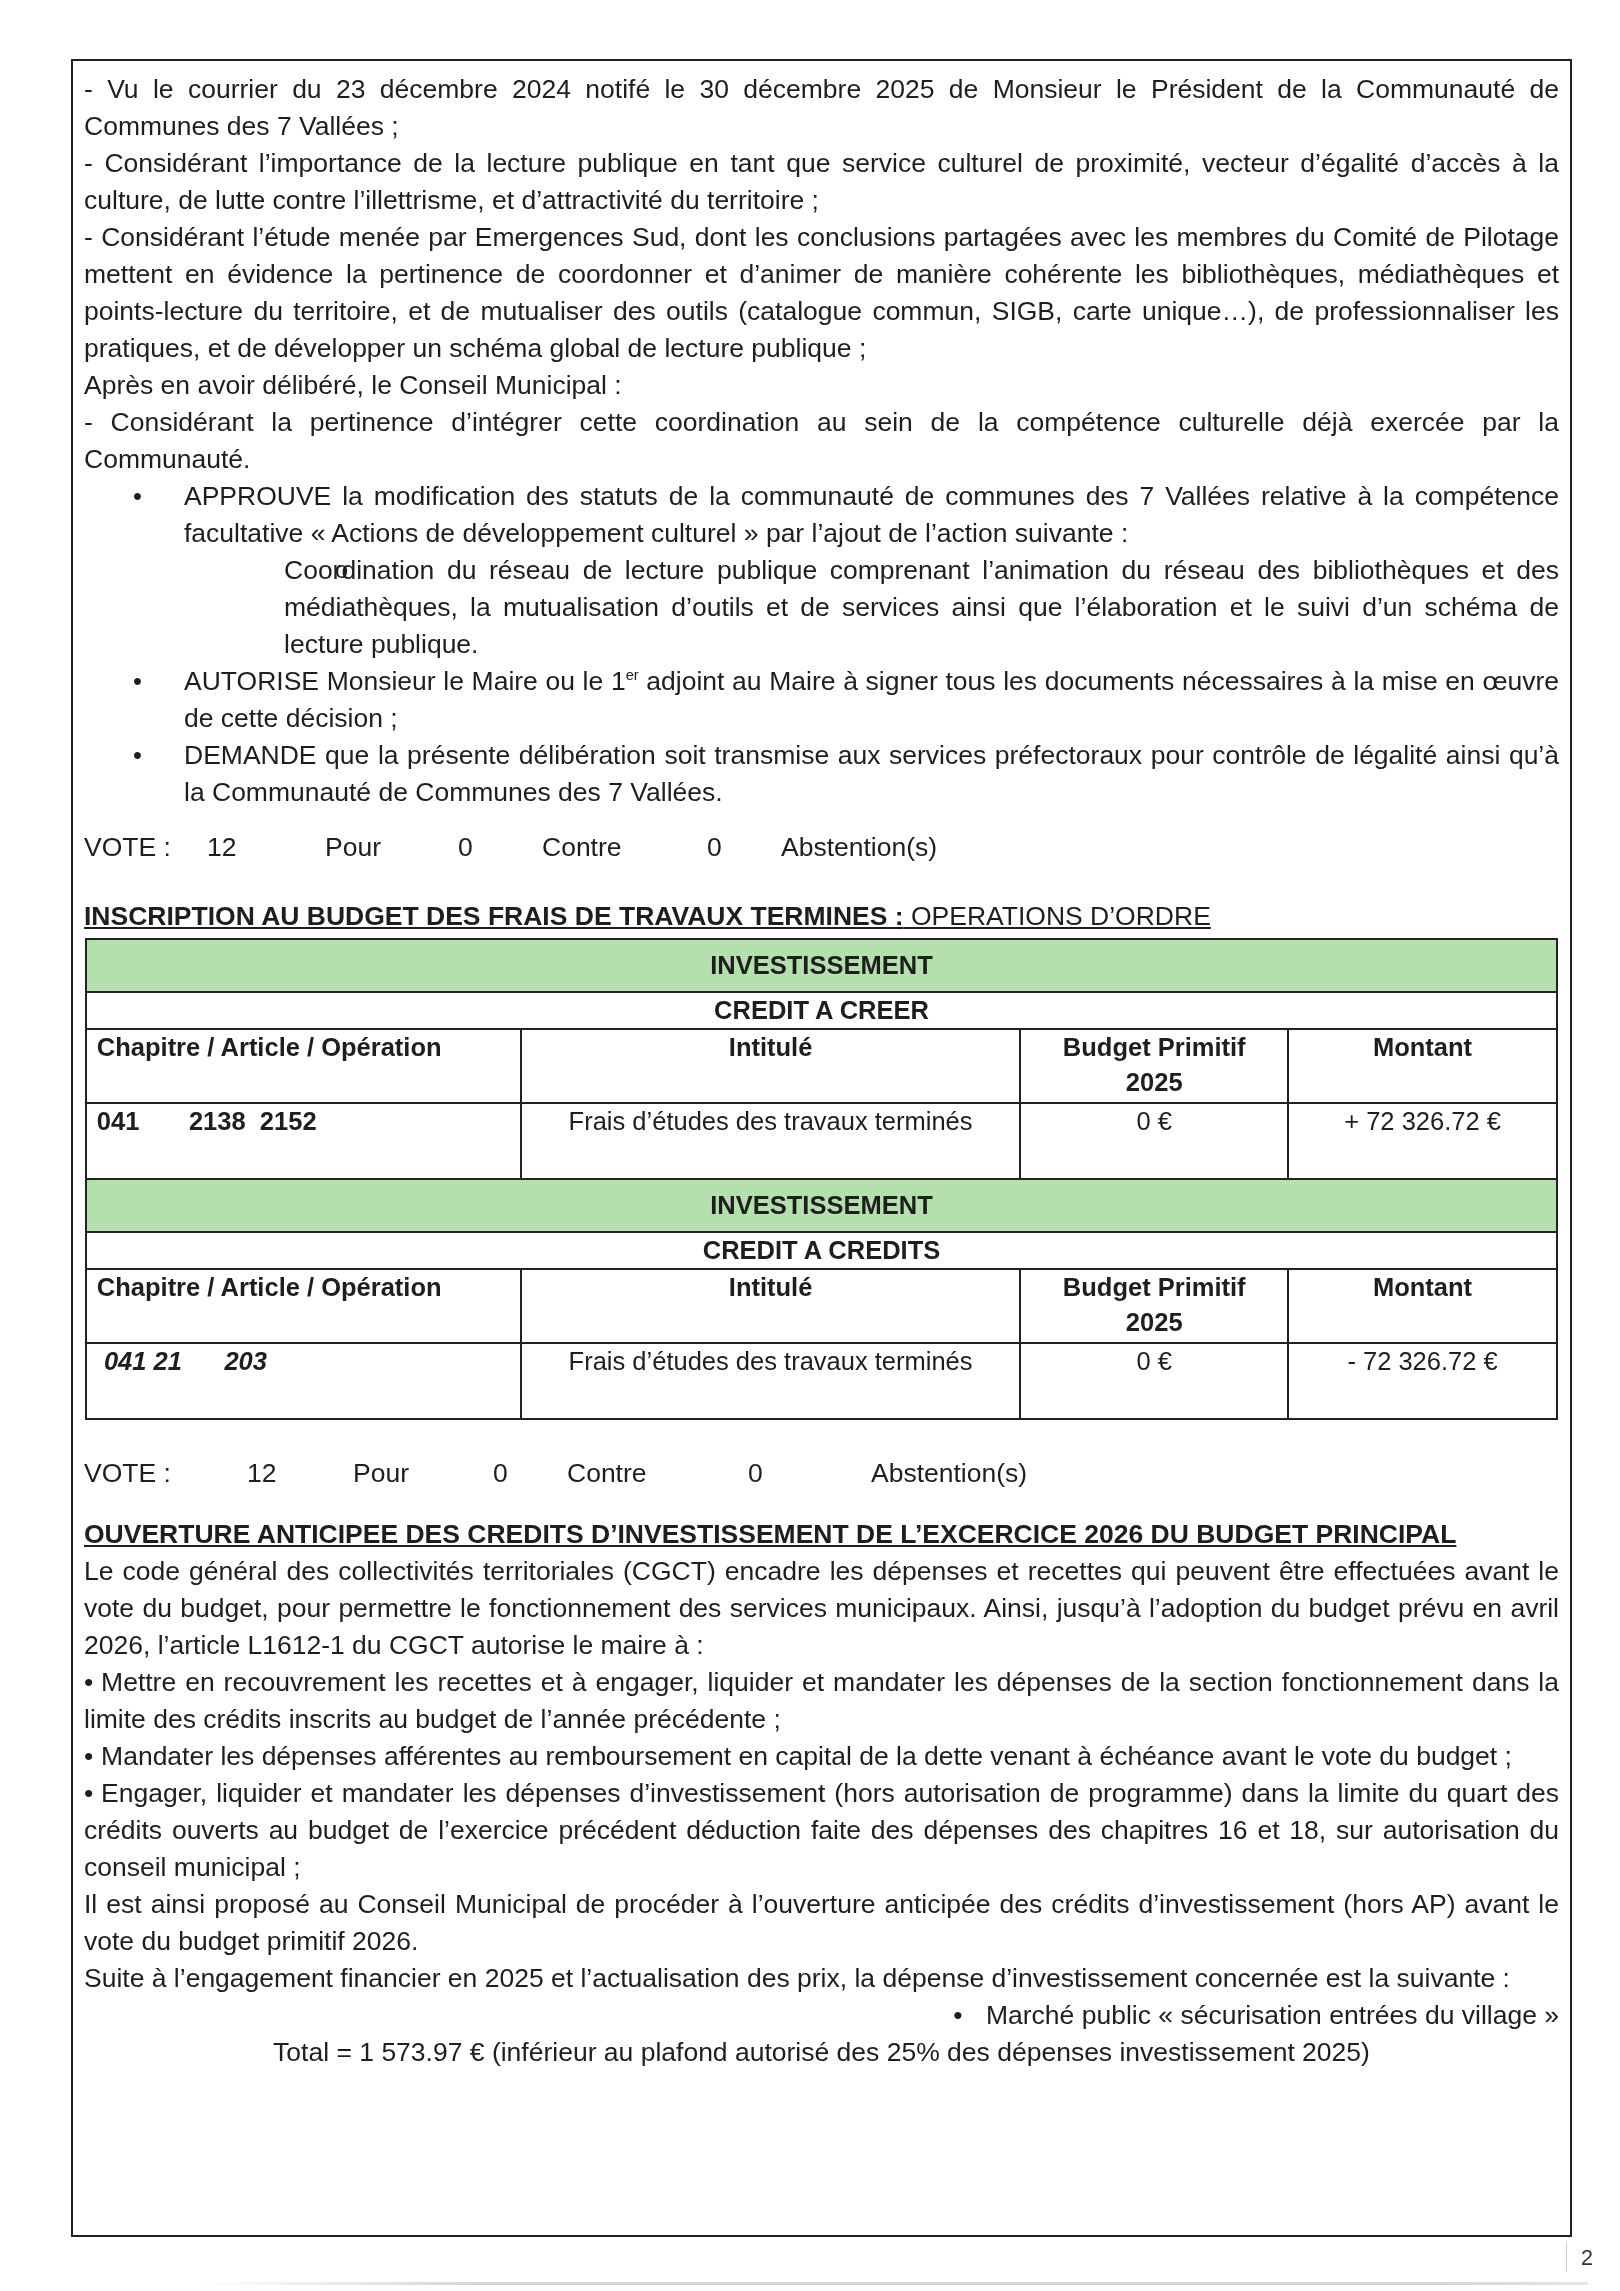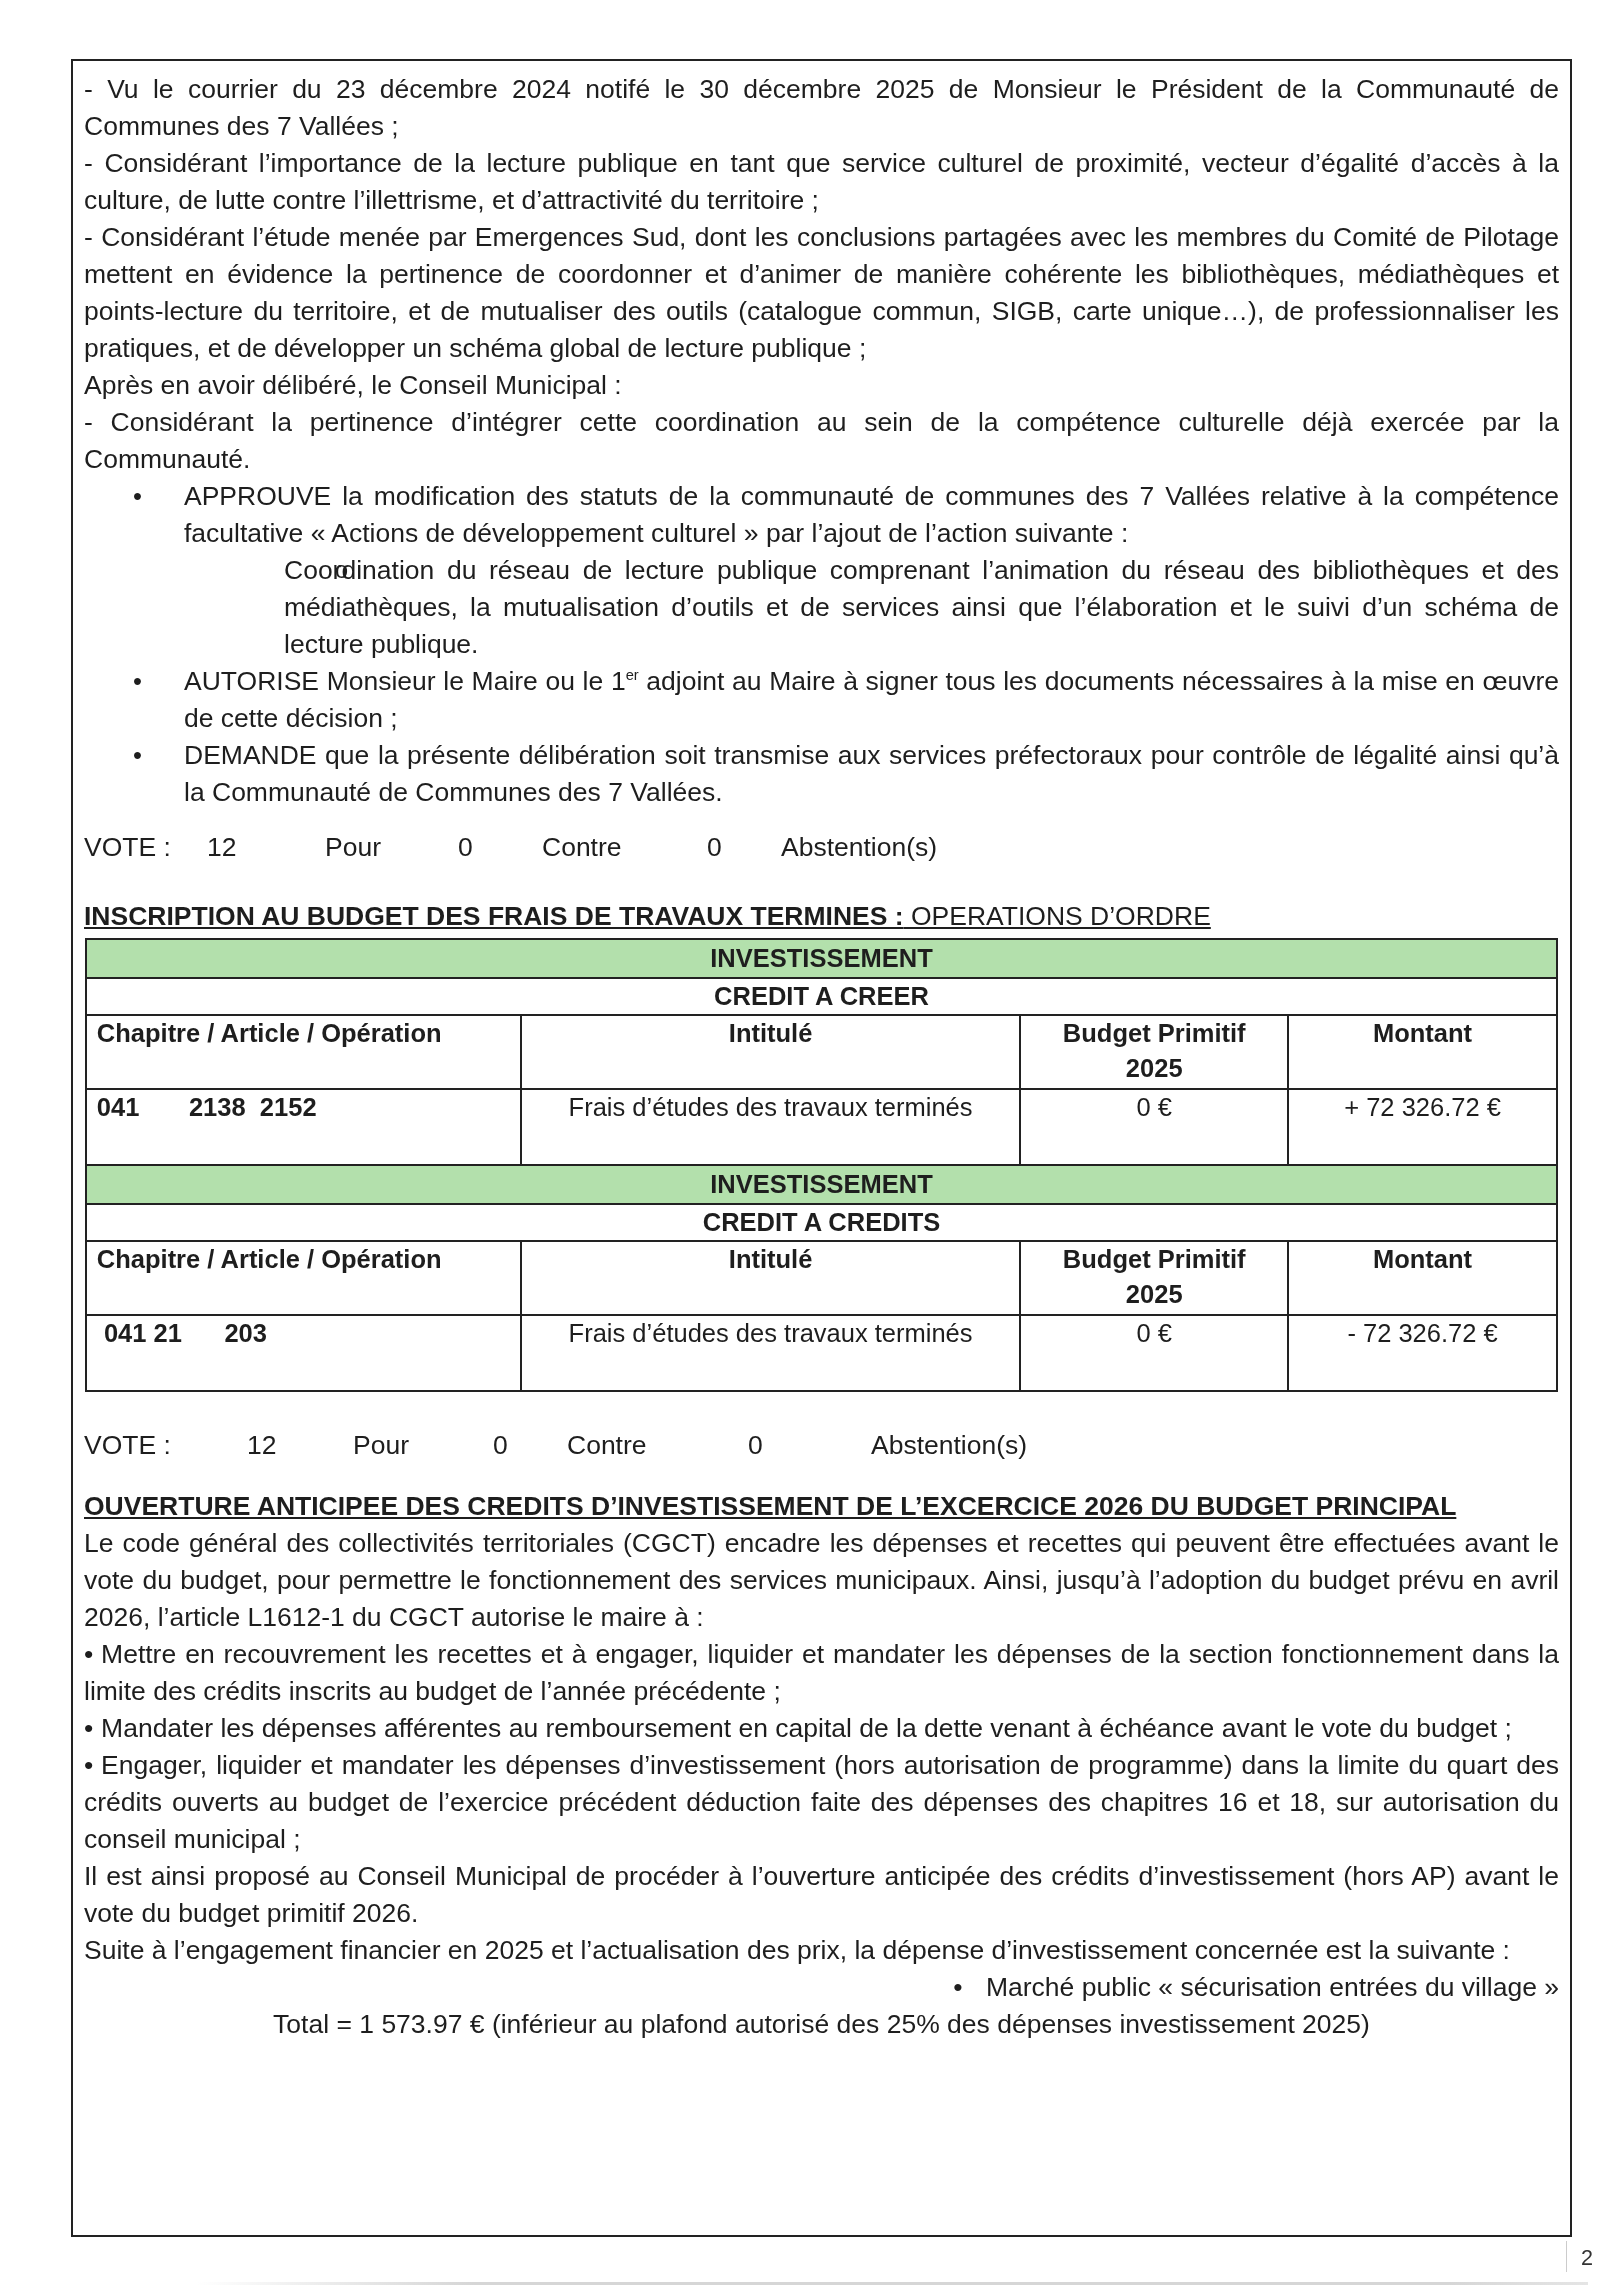--- a/index.html
+++ b/index.html
@@ -16,21 +16,21 @@
   ul.bul li::before { content: "\2022"; position: absolute; left: 49px; top: 0; font-size: 25.5px; }
   ul.sub { margin: 0; list-style: none; padding-left: 0; }
   ul.sub li { padding-left: 200px; }
   ul.sub li::before { content: "o"; left: 151px; font-size: 23.5px; }
   .vote { display: flex; margin: 0; }
   .vote span { display: inline-block; }
   .heading { margin: 0; font-weight: bold; text-decoration: underline; }
   .heading .normal { font-weight: normal; text-decoration: none; }
   table.budget { border-collapse: collapse; width: 1473px; margin-left: 1px; font-size: 25.5px; line-height: 35px; }
   table.budget td { border: 2px solid #222; vertical-align: top; padding: 0 9.8px; }
-  table.budget .green { background: #b3e0ac; text-align: center; font-weight: bold; padding: 1px; }
+  table.budget .green { background: #b3e0ac; text-align: center; font-weight: bold; padding: 8px; }
   table.budget .sub { text-align: center; font-weight: bold; padding: 0; }
   table.budget .hdr { font-weight: bold; }
   table.budget .center { text-align: center; }
   .dotb::before { content: "\2022"; margin-right: 7.8px; }
   .page-num { position: absolute; left: 1581px; top: 2245px; font-size: 21.6px; color: #333; }
   .edge { position: absolute; left: 1566px; top: 2241px; width: 1px; height: 31px; background: #ccc; }
   .scan-line { position: absolute; left: 196px; top: 2282px; width: 1392px; height: 2.9px;
                background: linear-gradient(to right, rgba(0,0,0,0), #d6d6d6 20%, #d6d6d6 90%, rgba(0,0,0,0.1)); }
 </style>
 </head>
@@ -101,21 +101,21 @@
     <tr>
           <td colspan="4" class="sub">CREDIT A CREDITS</td>
         </tr>
     <tr style="height:74px;">
       <td class="hdr" style="width:416px">Chapitre / Article / Opération</td>
       <td class="hdr center">Intitulé</td>
       <td class="hdr center">Budget Primitif 2025</td>
       <td class="hdr center">Montant</td>
     </tr>
     <tr style="height:76px;">
-      <td class="hdr" style="white-space:pre;"> 041 21      203</td>
+      <td class="hdr" style="white-space:pre;font-style:italic;"> 041 21      203</td>
       <td class="center">Frais d’études des travaux terminés</td>
       <td class="center">0 €</td>
       <td class="center">- 72 326.72 €</td>
     </tr>
   </tbody>
     </table>
 
   <div class="vote" style="margin-top:35px;">
     <span style="width:163px">VOTE :</span>
     <span style="width:106px">12</span>

